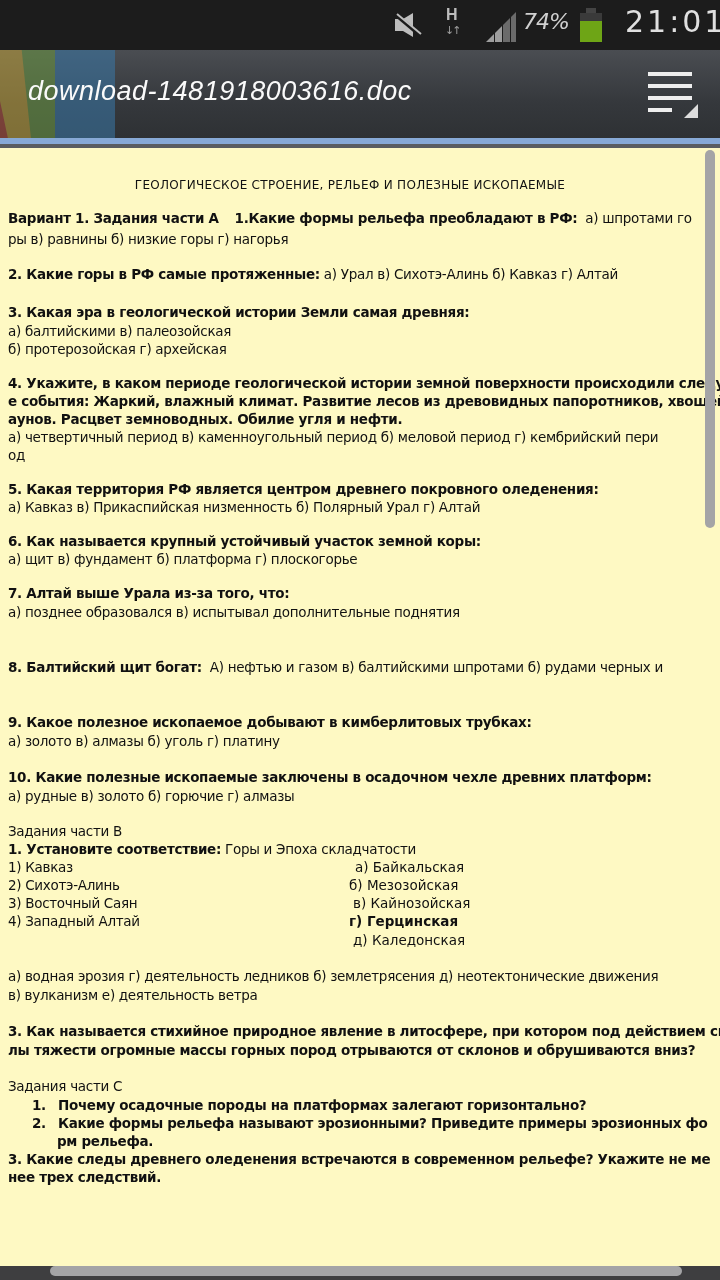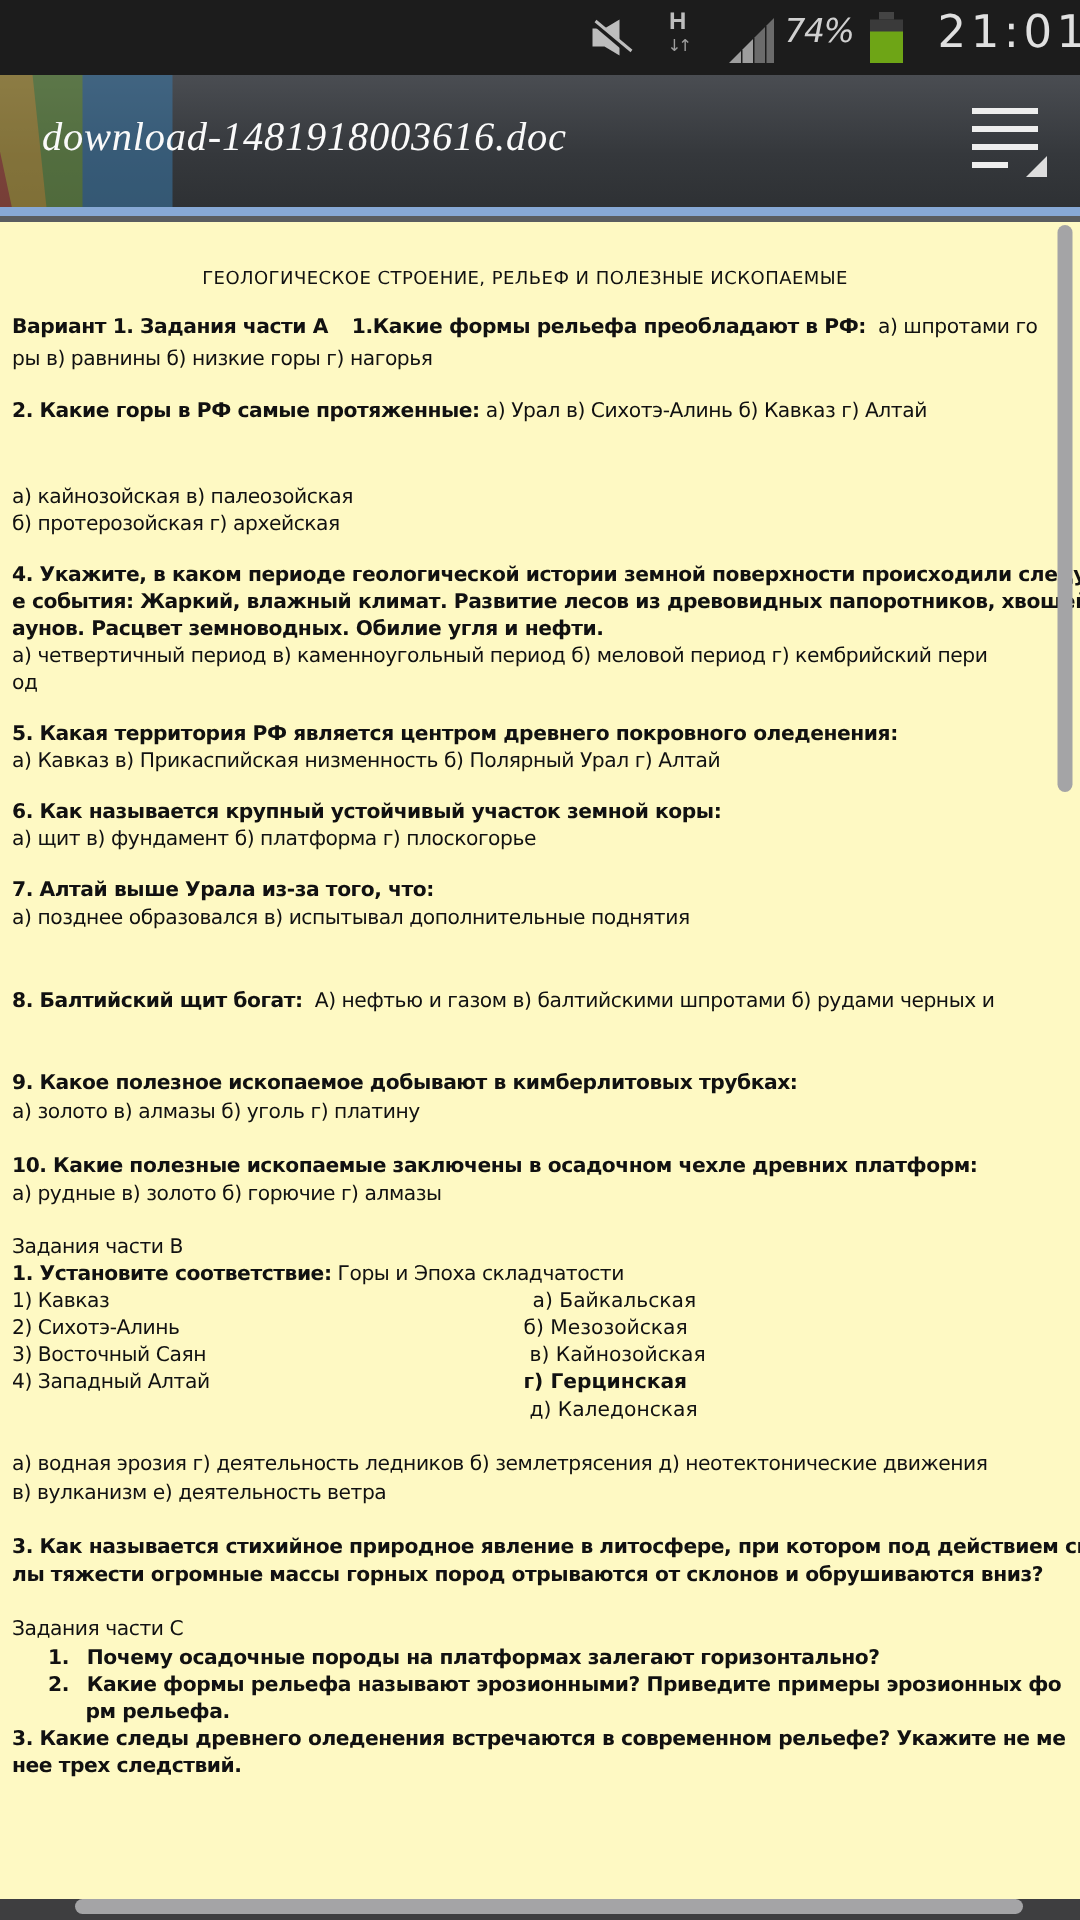--- a/index.html
+++ b/index.html
@@ -15,21 +15,21 @@
   .sb-batt .cap { position:absolute; left:6px; top:0; width:10px; height:5px; background:#444; }
   .sb-batt .body { position:absolute; left:0; top:5px; width:22px; height:29px; background:#3a3a3a; }
   .sb-batt .fill { position:absolute; left:0; top:13px; width:22px; height:21px; background:#6ea516; }
   .sb-time { position:absolute; left:612px; top:4px; color:#e0e0e0; font-size:30px; font-family:"DejaVu Sans", sans-serif; letter-spacing:3px;margin-left:13px; }
 
   .titlebar { position:absolute; left:0; top:50px; width:720px; height:88px;
               background:linear-gradient(#4a4d52, #35383c 60%, #2e3134); }
   .fan { position:absolute; left:0; top:0; width:140px; height:88px; overflow:hidden; opacity:0.55; }
   .fan div { position:absolute; bottom:-10px; width:60px; height:110px; border-radius:6px; transform-origin:bottom left; }
   .title { position:absolute; left:28px; top:26px; color:#fafafa; font-size:27px; font-style:italic;
-           font-family:Liberation Serif, serif; letter-spacing:0.5px;text-align:right; }
+           font-family:Liberation Sans, sans-serif; letter-spacing:0.5px;text-align:right; }
   .menu-btn { position:absolute; left:644px; top:18px; width:56px; height:52px; }
   .menu-btn .l { position:absolute; left:4px; height:4px; background:#eee; }
   .menu-btn .tri { position:absolute; right:2px; bottom:2px; width:0; height:0;
                    border-left:14px solid transparent; border-bottom:14px solid #ddd; }
   .accent { position:absolute; left:0; top:138px; width:720px; height:6px; background:#87a9d6; }
   .accent2 { position:absolute; left:0; top:144px; width:720px; height:4px; background:#5a5d60; }
 
   .doc { position:absolute; left:0; top:148px; width:700px; height:1118px; background:#fef9c3; color:#111;
          font-family:"DejaVu Sans", sans-serif; font-size:14px;padding-left:32px; }
   .doc .p { position:absolute; left:8px; white-space:nowrap; font-size:13.5px; letter-spacing:-0.3px; }
@@ -93,21 +93,22 @@
 
   <div class="p" style="top:62px;">
     <b>Вариант 1.   Задания части А</b>&nbsp;&nbsp;&nbsp;&nbsp;<b>1.Какие формы рельефа преобладают в РФ:</b>&nbsp;&nbsp;<span>а) шпротами го</span>
   </div>
   <div class="p" style="top:83px;">ры в) равнины  б) низкие горы г) нагорья</div>
 
   <div class="p" style="top:118px;">
     <b>2. Какие горы в РФ самые протяженные:</b>&nbsp;<span>а) Урал   в) Сихотэ-Алинь   б) Кавказ   г) Алтай</span>
   </div>
 
-  <div class="p" style="top:175px;">а) кайнозойская в) палеозойская</div>
+  <div class="p" style="top:156px;"><b>3. Какая эра в геологической истории Земли самая древняя:</b></div>
+  <div class="p" style="top:175px;">а) балтийскими в) палеозойская</div>
   <div class="p" style="top:193px;">б) протерозойская г) архейская</div>
 
   <div class="p" style="top:227px;"><b>4. Укажите, в каком периоде геологической истории земной поверхности происходили следующи</b></div>
   <div class="p" style="top:245px;"><b>е события: Жаркий, влажный климат. Развитие лесов из древовидных папоротников, хвощей, пл</b></div>
   <div class="p" style="top:281px;">а) четвертичный период    в) каменноугольный период  б) меловой период   г) кембрийский пери</div>
   <div class="p" style="top:263px;"><b>аунов. Расцвет земноводных. Обилие угля и нефти.</b></div>
   <div class="p" style="top:299px;">од</div>
 
   <div class="p" style="top:333px;"><b>5. Какая территория РФ является центром древнего покровного оледенения:</b></div>
   <div class="p" style="top:351px;">а) Кавказ   в) Прикаспийская низменность     б) Полярный Урал     г) Алтай</div>

